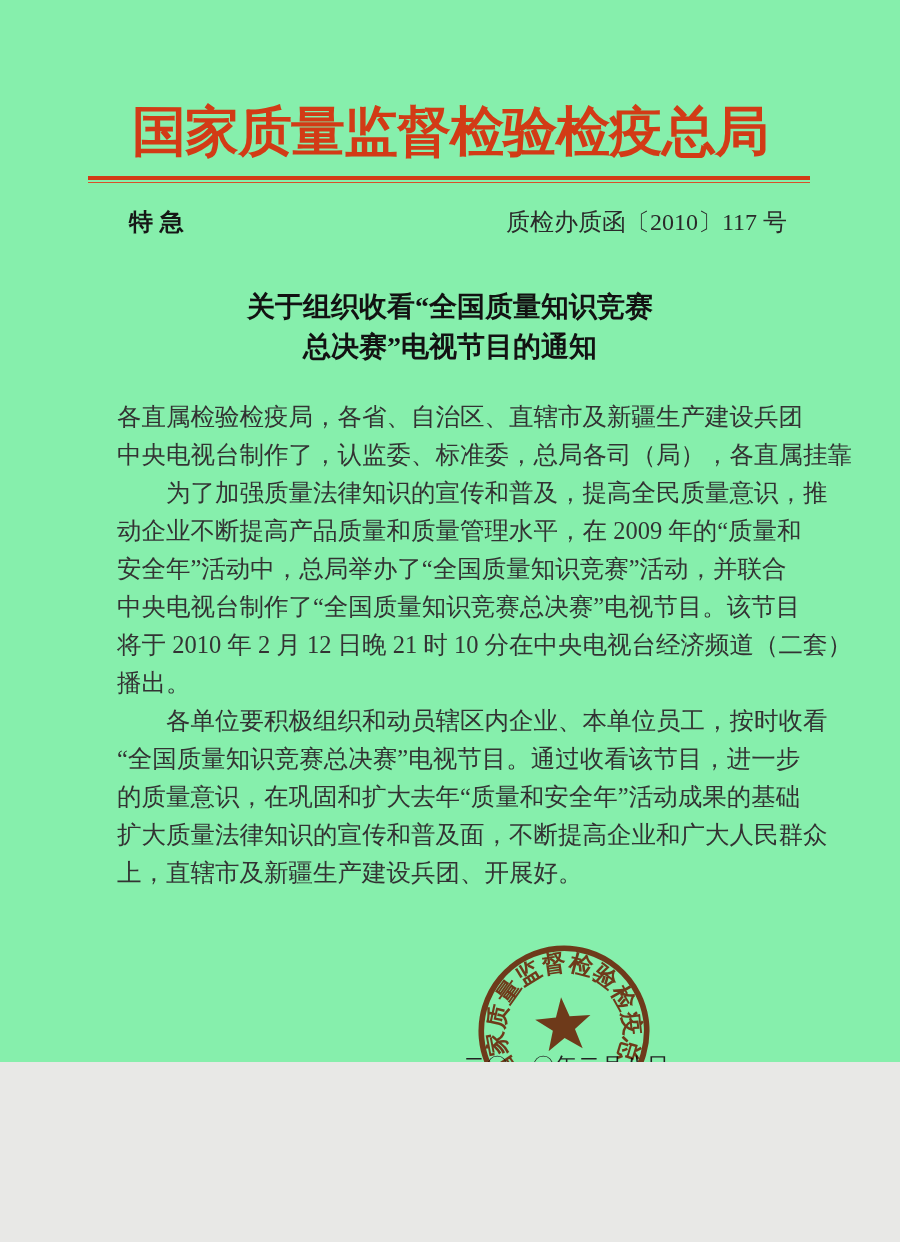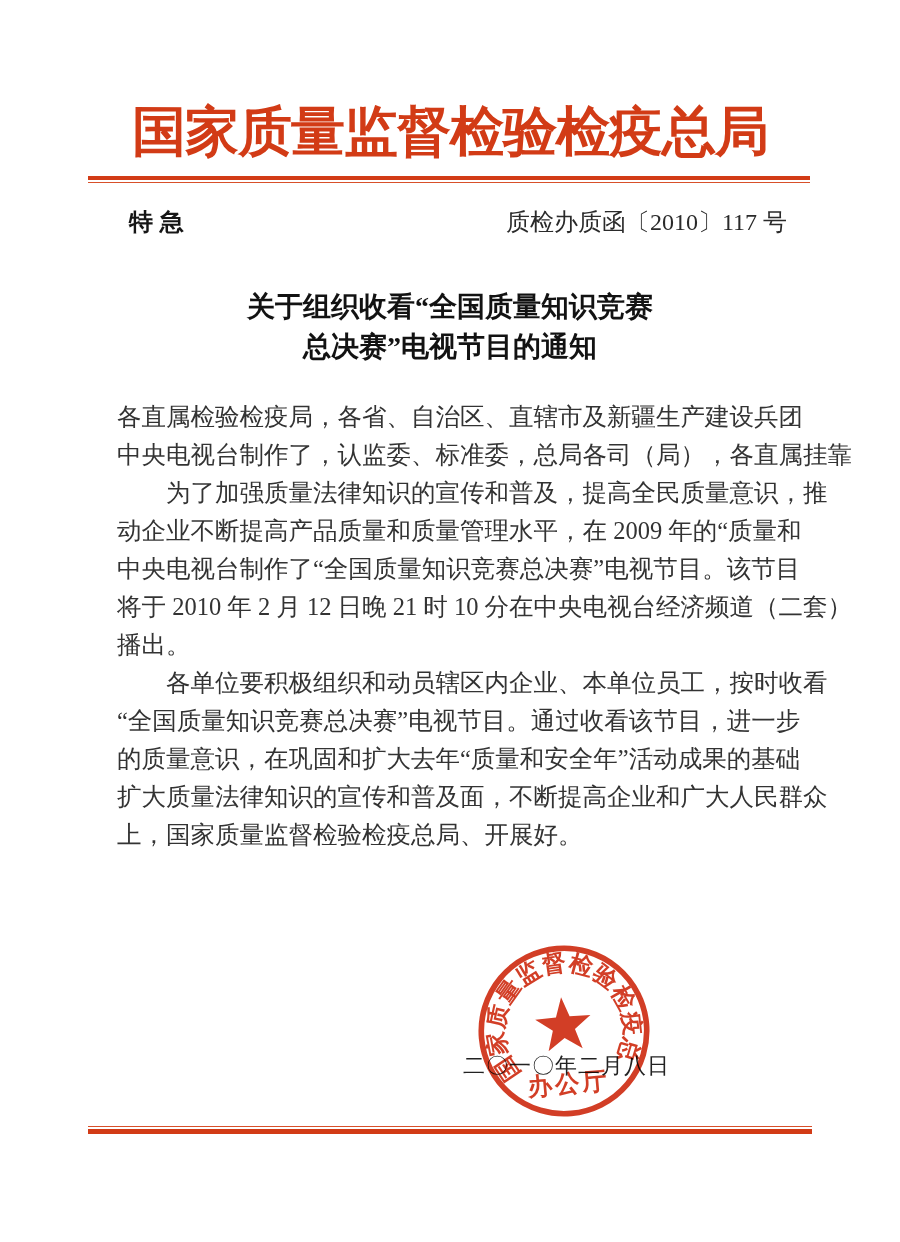--- a/index.html
+++ b/index.html
@@ -1,20 +1,20 @@
 <!DOCTYPE html>
 <html><head>
 <meta charset="utf-8">
 <style>
   html,body{margin:0;padding:0;background:#e8e8e6;}
   .page{
     position:relative;
-    width:900px;height:1242px;
+    width:900px;height:1062px;
     margin:0 auto;
-    background:#ffffff;
+    background:#86efac;
     overflow:hidden;
     font-family:"Liberation Serif", serif;
   }
   
   .org-title{
     position:absolute;top:96px;left:0;width:100%;
     text-align:center;
     font-size:54px;font-weight:bold;letter-spacing:-1px;
     color:#d23b16;
     font-family:"Liberation Serif", serif;
@@ -98,28 +98,29 @@
   <div class="doc-title">
     <div>关于组织收看“全国质量知识竞赛</div>
     <div>总决赛”电视节目的通知</div>
   </div>
 
   <div class="body-text">
     <div class="bline">各直属检验检疫局，各省、自治区、直辖市及新疆生产建设兵团</div>
     <div class="bline">中央电视台制作了，认监委、标准委，总局各司（局），各直属挂靠</div>
     <div class="bline indent">为了加强质量法律知识的宣传和普及，提高全民质量意识，推</div>
     <div class="bline">动企业不断提高产品质量和质量管理水平，在 2009 年的“质量和</div>
+    <div class="bline">安全年”活动中，总局举办了“全国质量知识竞赛”活动，并联合</div>
     <div class="bline">中央电视台制作了“全国质量知识竞赛总决赛”电视节目。该节目</div>
     <div class="bline">将于 2010 年 2 月 12 日晚 21 时 10 分在中央电视台经济频道（二套）</div>
     <div class="bline">播出。</div>
     <div class="bline indent">各单位要积极组织和动员辖区内企业、本单位员工，按时收看</div>
     <div class="bline">“全国质量知识竞赛总决赛”电视节目。通过收看该节目，进一步</div>
     <div class="bline">的质量意识，在巩固和扩大去年“质量和安全年”活动成果的基础</div>
     <div class="bline">扩大质量法律知识的宣传和普及面，不断提高企业和广大人民群众</div>
-    <div class="bline">上，国家质量监督检验检疫总局、开展好。</div>
+    <div class="bline">上，直辖市及新疆生产建设兵团、开展好。</div>
   </div>
 
   <div class="sig-date">二〇一〇年二月八日</div>
 
   <div class="stamp">
     <svg viewBox="0 0 200 200" xmlns="http://www.w3.org/2000/svg">
       <circle class="ring" cx="100" cy="100" r="88"></circle>
       <defs>
         <path id="sealArc" d="M 51,141 A 64,64 0 1 1 149,141" fill="none"></path>
       </defs>

